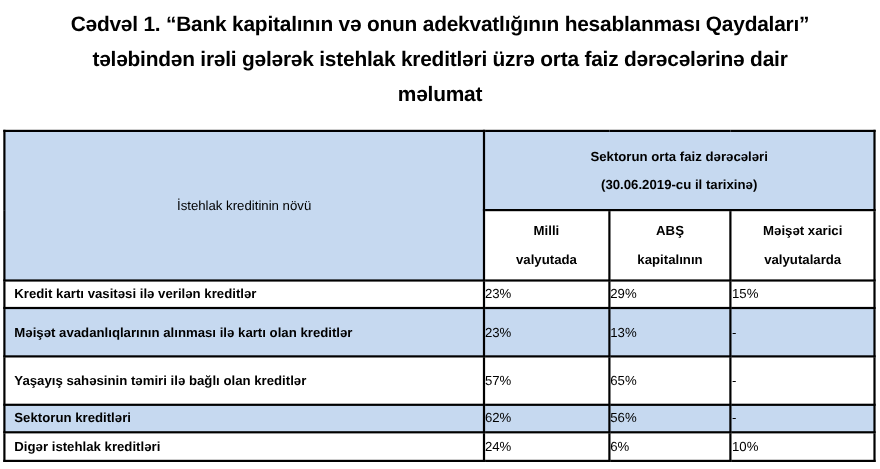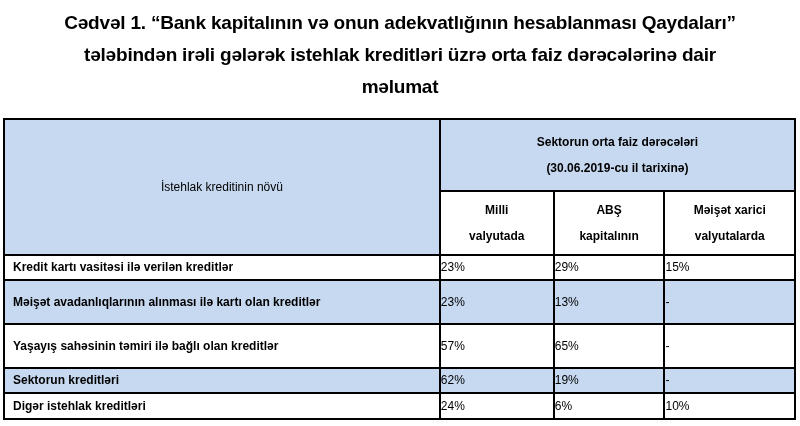--- a/index.html
+++ b/index.html
@@ -128,21 +128,21 @@
       </tr>
       <tr class="r3">
         <td class="lbl">Yaşayış sahəsinin təmiri ilə bağlı olan kreditlər</td>
         <td class="val">57%</td>
         <td class="val">65%</td>
         <td class="val">-</td>
       </tr>
       <tr class="r4 shaded">
         <td class="lbl">Sektorun kreditləri</td>
         <td class="val">62%</td>
-        <td class="val">19%</td>
+        <td class="val">56%</td>
         <td class="val">-</td>
       </tr>
       <tr class="r5">
         <td class="lbl">Digər istehlak kreditləri</td>
         <td class="val">24%</td>
         <td class="val">6%</td>
         <td class="val">10%</td>
       </tr>
     </tbody>
   </table>

